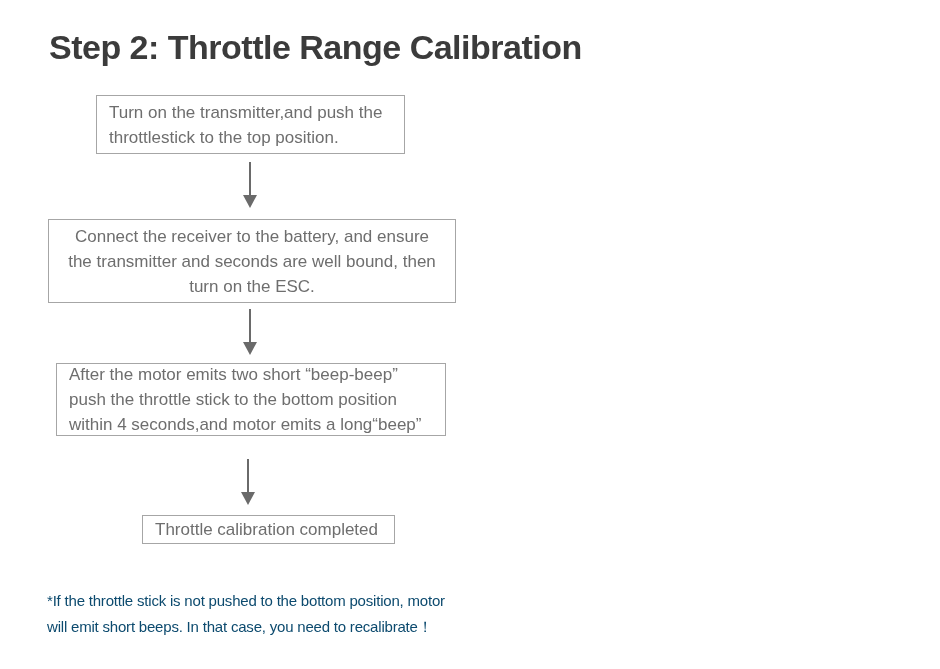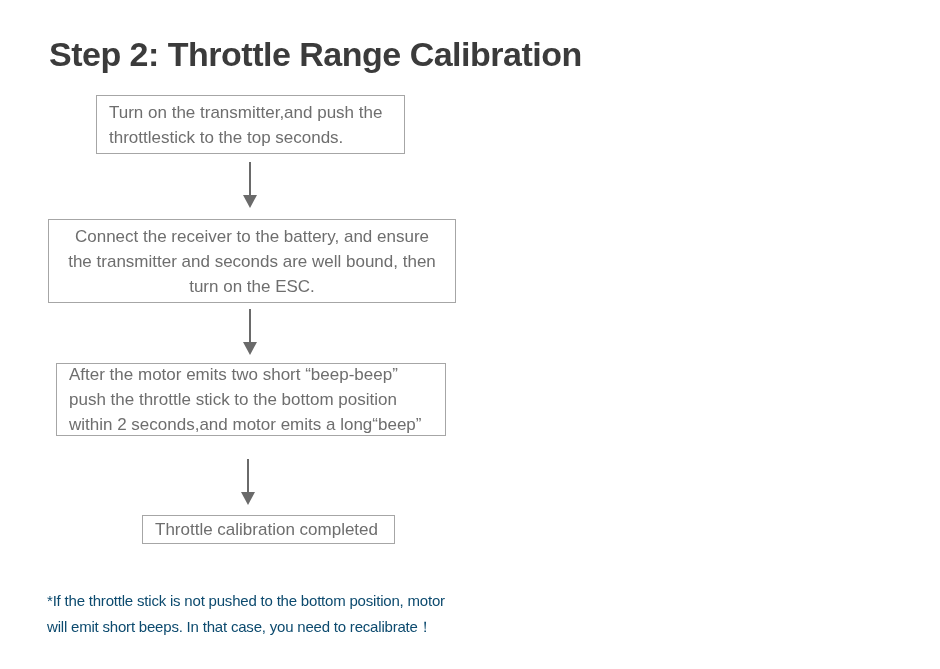--- a/index.html
+++ b/index.html
@@ -11,21 +11,21 @@
     position: relative;
     width: 940px;
     height: 669px;
     background: #ffffff;
     font-family: "Liberation Sans", "DejaVu Sans", sans-serif;
     overflow: hidden;
   }
   .title {
     position: absolute;
     left: 49px;
-    top: 35px;
+    top: 28px;
     margin: 0;
     font-size: 34px;
     font-weight: bold;
     letter-spacing: -0.5px;
     color: #3b3b3b;
     white-space: nowrap;
   }
   .flow-box {
     position: absolute;
     box-sizing: border-box;
@@ -83,21 +83,21 @@
 </style>
 </head>
 <body>
 
 <div class="canvas">
 
   <h1 class="title">Step 2: Throttle Range Calibration</h1>
 
   <div class="flow-box box1">
     <div class="text-line">Turn on the transmitter,and push the</div>
-    <div class="text-line">throttlestick to the top seconds.</div>
+    <div class="text-line">throttlestick to the top position.</div>
   </div>
 
   <div class="arrow arrow1">
     <div class="arrow-line"></div>
     <div class="arrow-head"></div>
   </div>
 
   <div class="flow-box box2">
     <div class="text-line">Connect the receiver to the battery, and ensure</div>
     <div class="text-line">the transmitter and seconds are well bound, then</div>
@@ -105,21 +105,21 @@
   </div>
 
   <div class="arrow arrow2">
     <div class="arrow-line"></div>
     <div class="arrow-head"></div>
   </div>
 
   <div class="flow-box box3">
     <div class="text-line">After the motor emits two short “beep-beep”</div>
     <div class="text-line">push the throttle stick to the bottom position</div>
-    <div class="text-line">within 2 seconds,and motor emits a long“beep”</div>
+    <div class="text-line">within 4 seconds,and motor emits a long“beep”</div>
   </div>
 
   <div class="arrow arrow3">
     <div class="arrow-line"></div>
     <div class="arrow-head"></div>
   </div>
 
   <div class="flow-box box4">
     <div class="text-line">Throttle calibration completed</div>
   </div>

